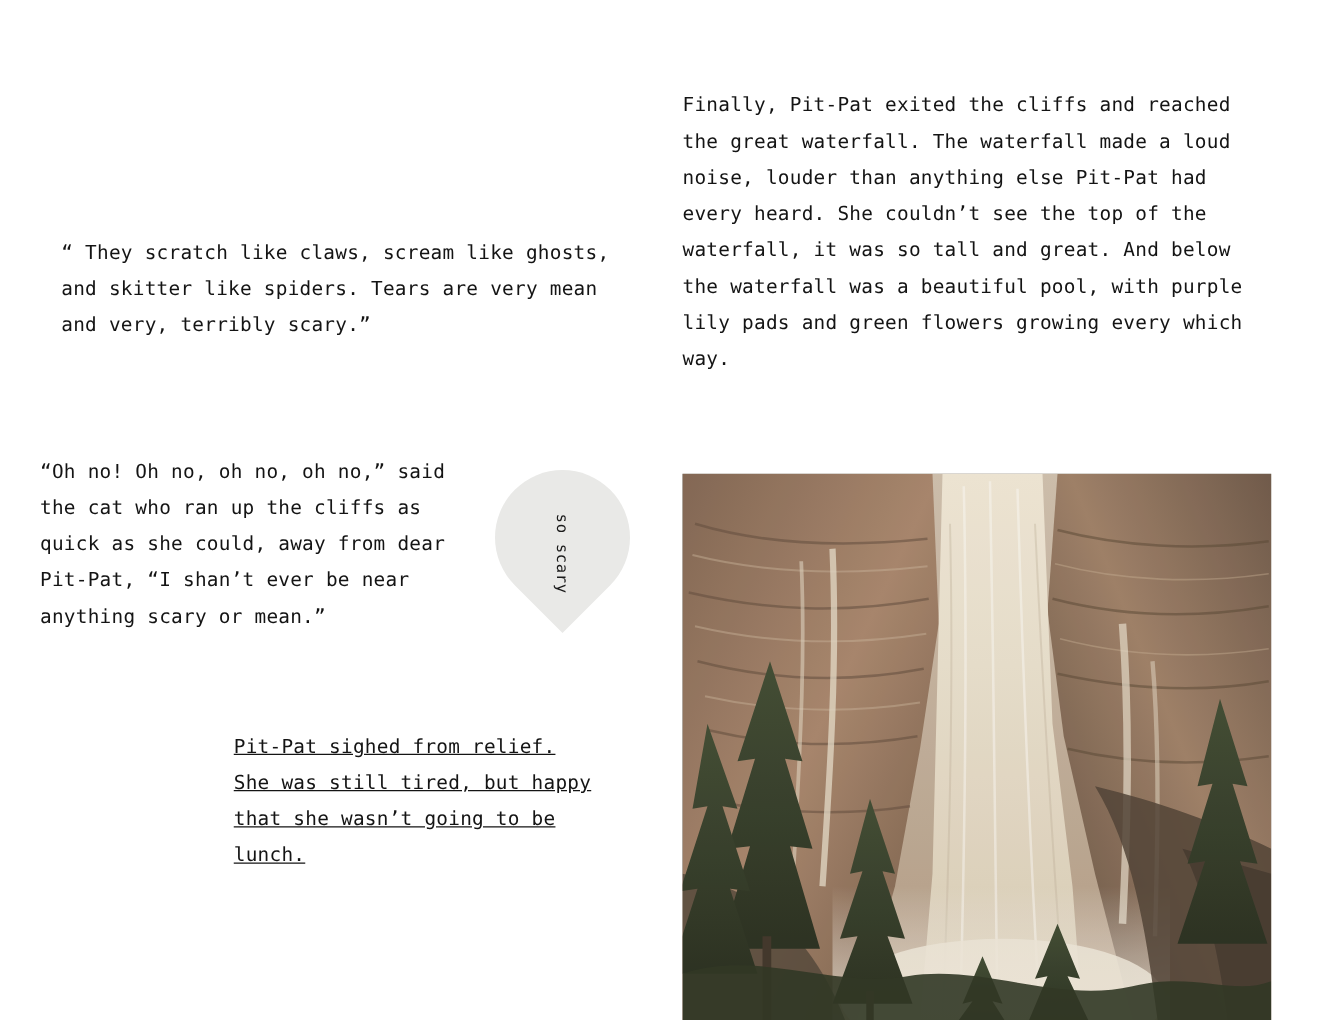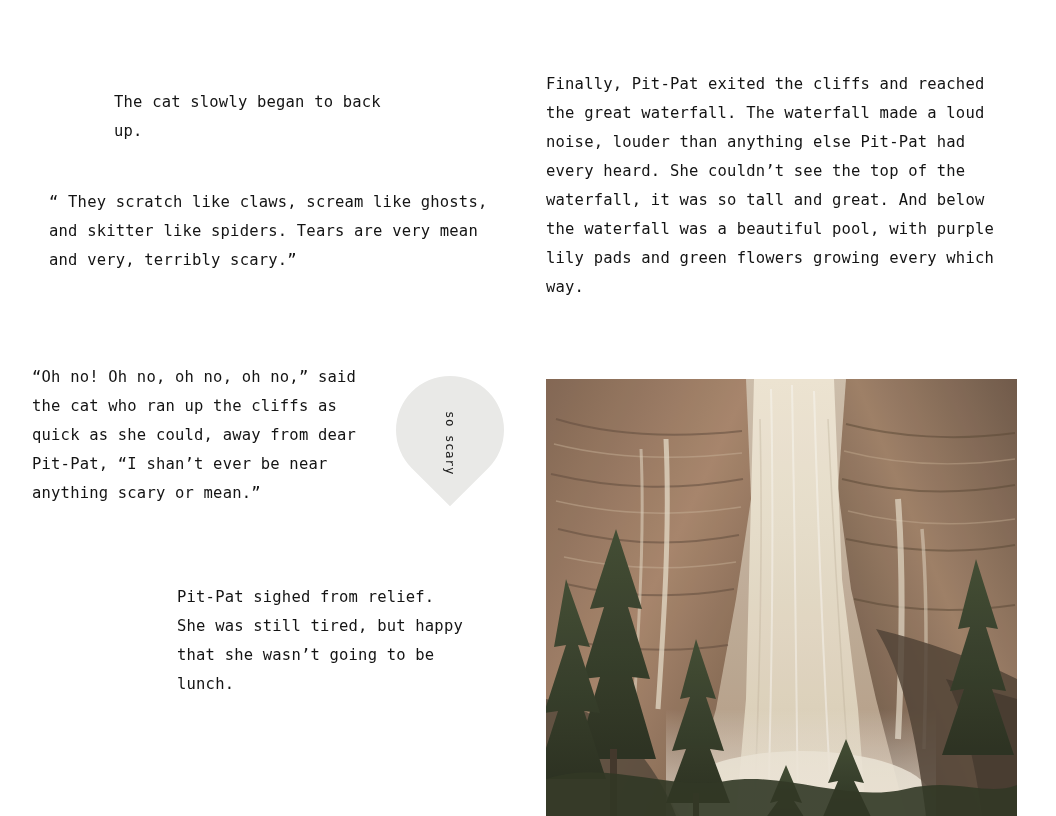--- a/index.html
+++ b/index.html
@@ -39,23 +39,24 @@
     left: 49px;
     top: 188px;
     width: 470px;
   }
   #block-ohno {
     left: 32px;
     top: 363px;
     width: 355px;
   }
   #block-sigh {
-    left: 177px;
+    left: 187px;
     top: 583px;
     width: 320px;
+    text-decoration: underline;
   }
 
   
   #block-waterfall {
     left: 546px;
     top: 70px;
     width: 470px;
   }
 
   
@@ -103,22 +104,20 @@
     display: block;
     width: 100%;
     height: 100%;
   }
 </style>
 </head>
 <body>
 
 <div class="page">
 
-  <div class="text-block" id="block-cat-back">The cat slowly began to back
-up.</div>
 
   <div class="text-block" id="block-ohno">“Oh no! Oh no, oh no, oh no,” said
 the cat who ran up the cliffs as
 quick as she could, away from dear
 Pit-Pat, “I shan’t ever be near
 anything scary or mean.”</div>
 
   <div class="text-block" id="block-scratch">“ They scratch like claws, scream like ghosts,
 and skitter like spiders. Tears are very mean
 and very, terribly scary.”</div>

